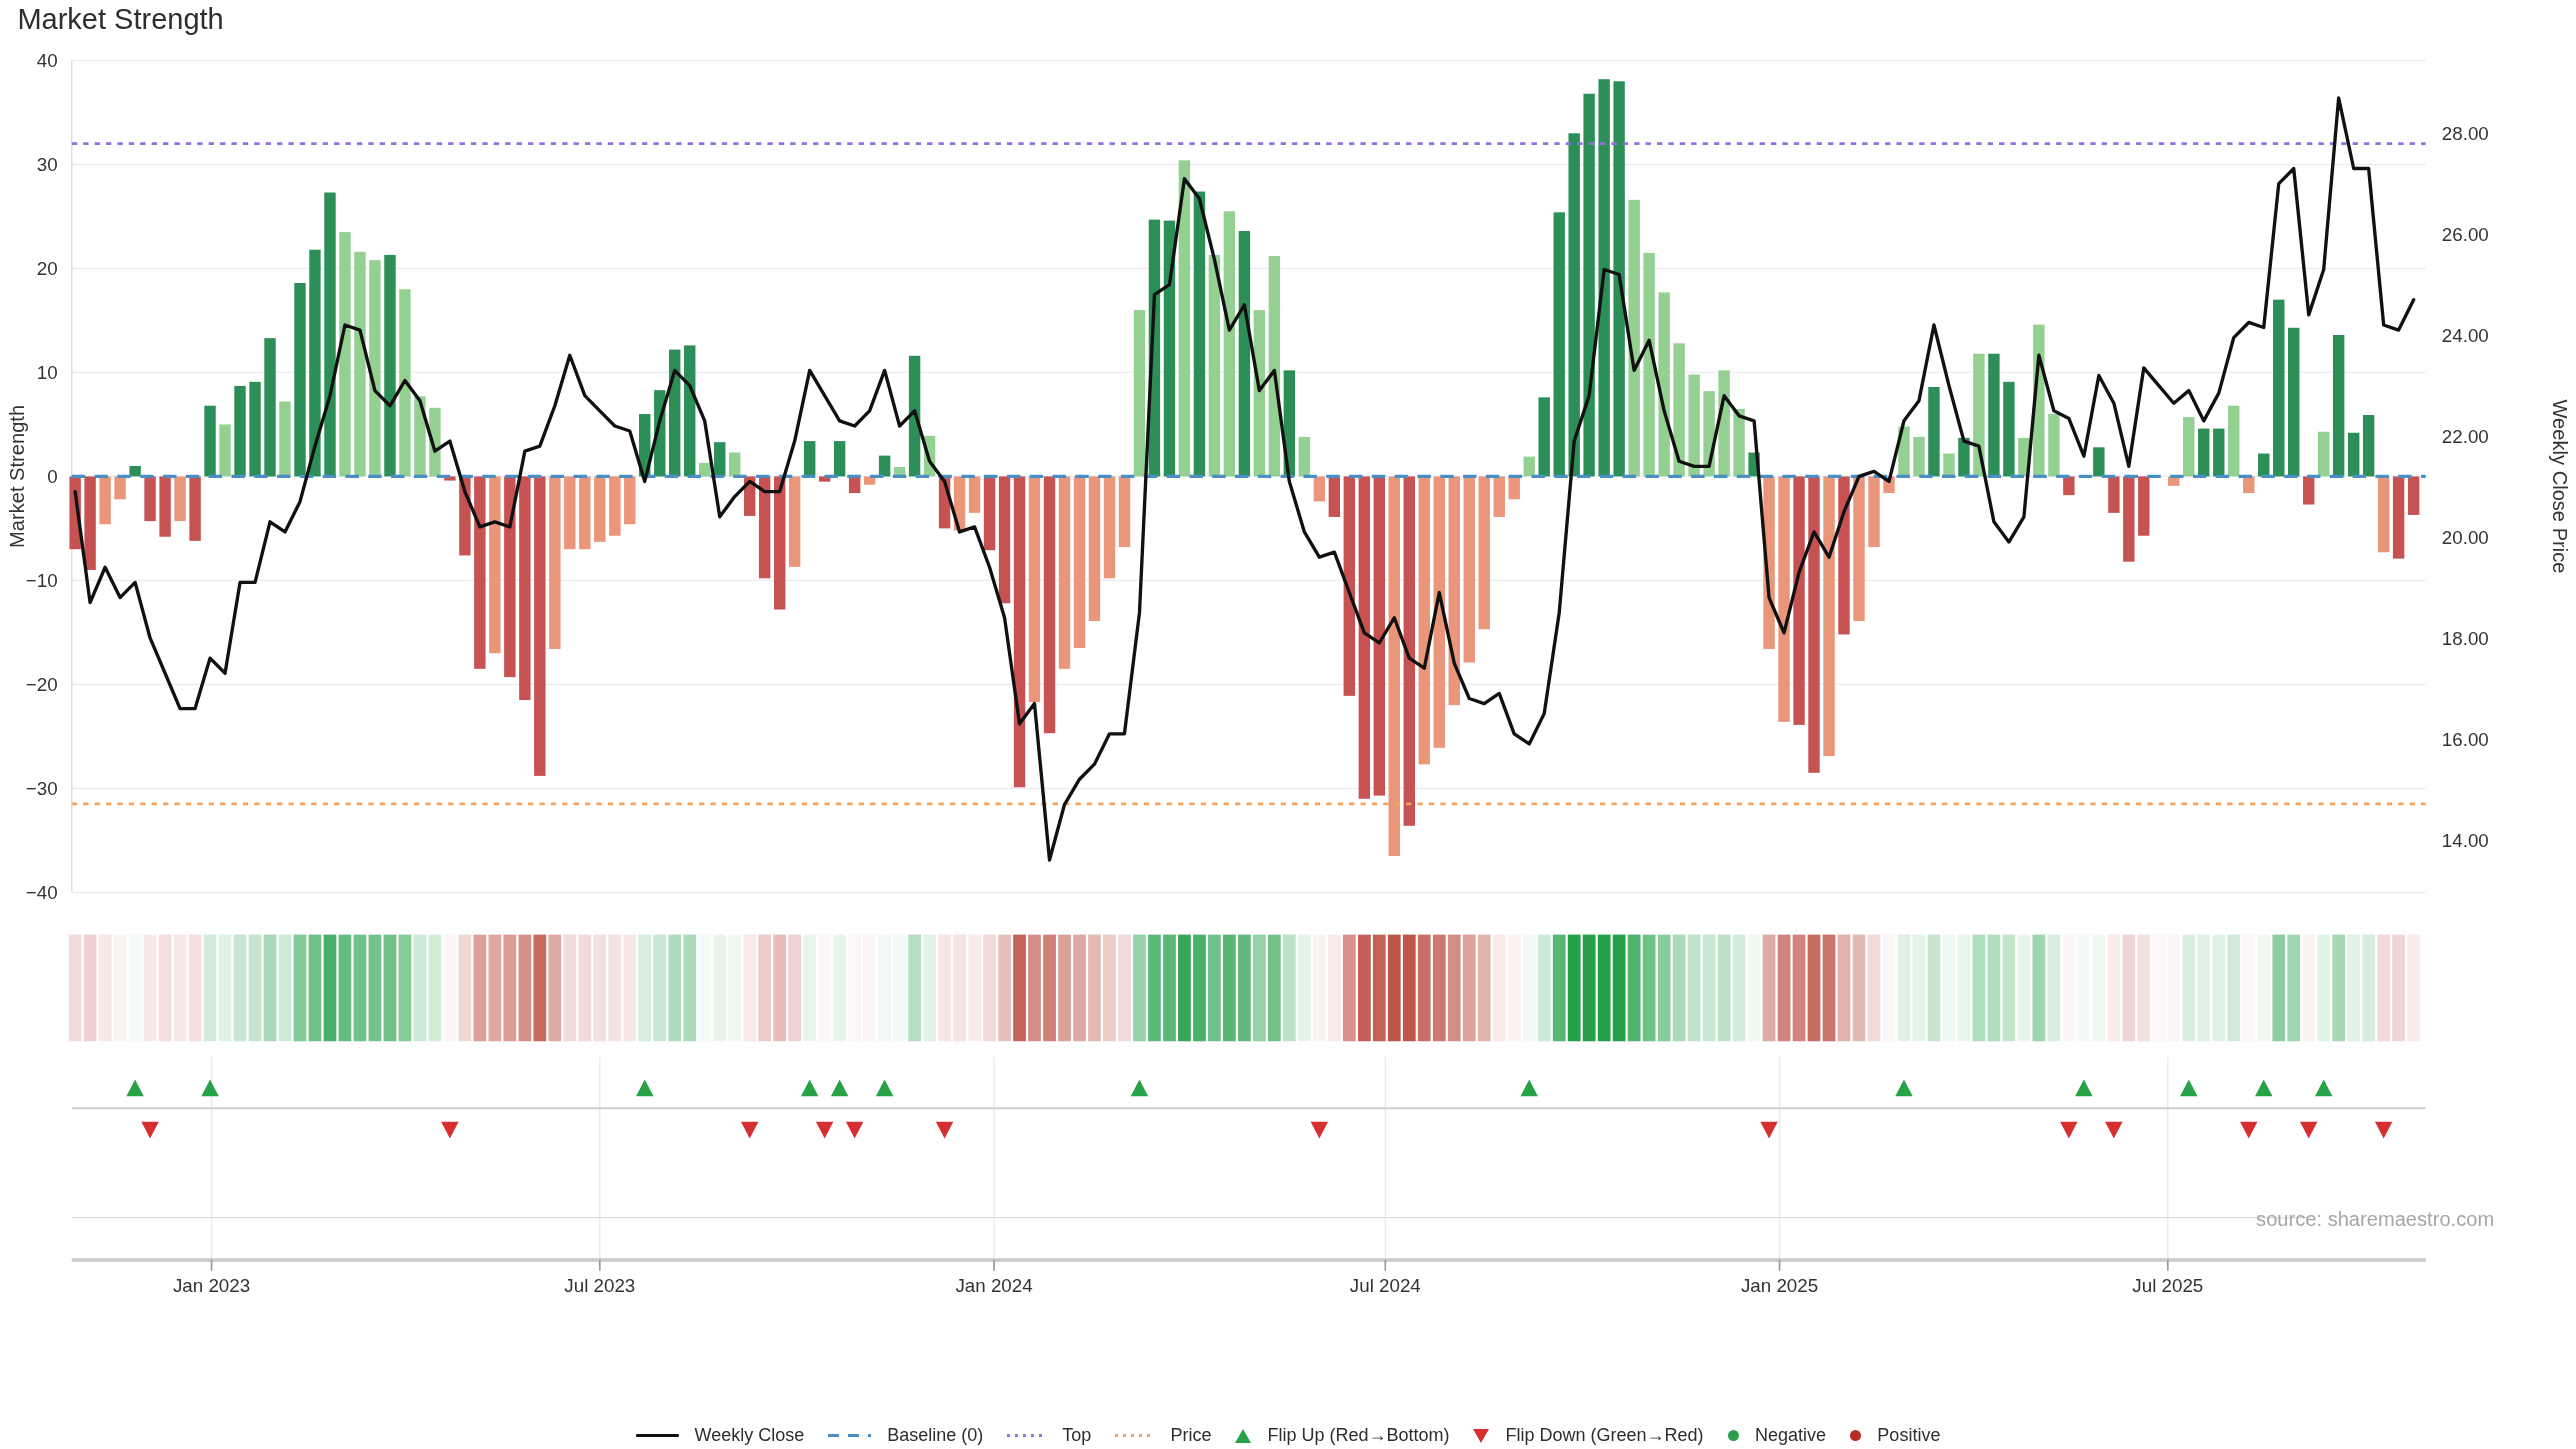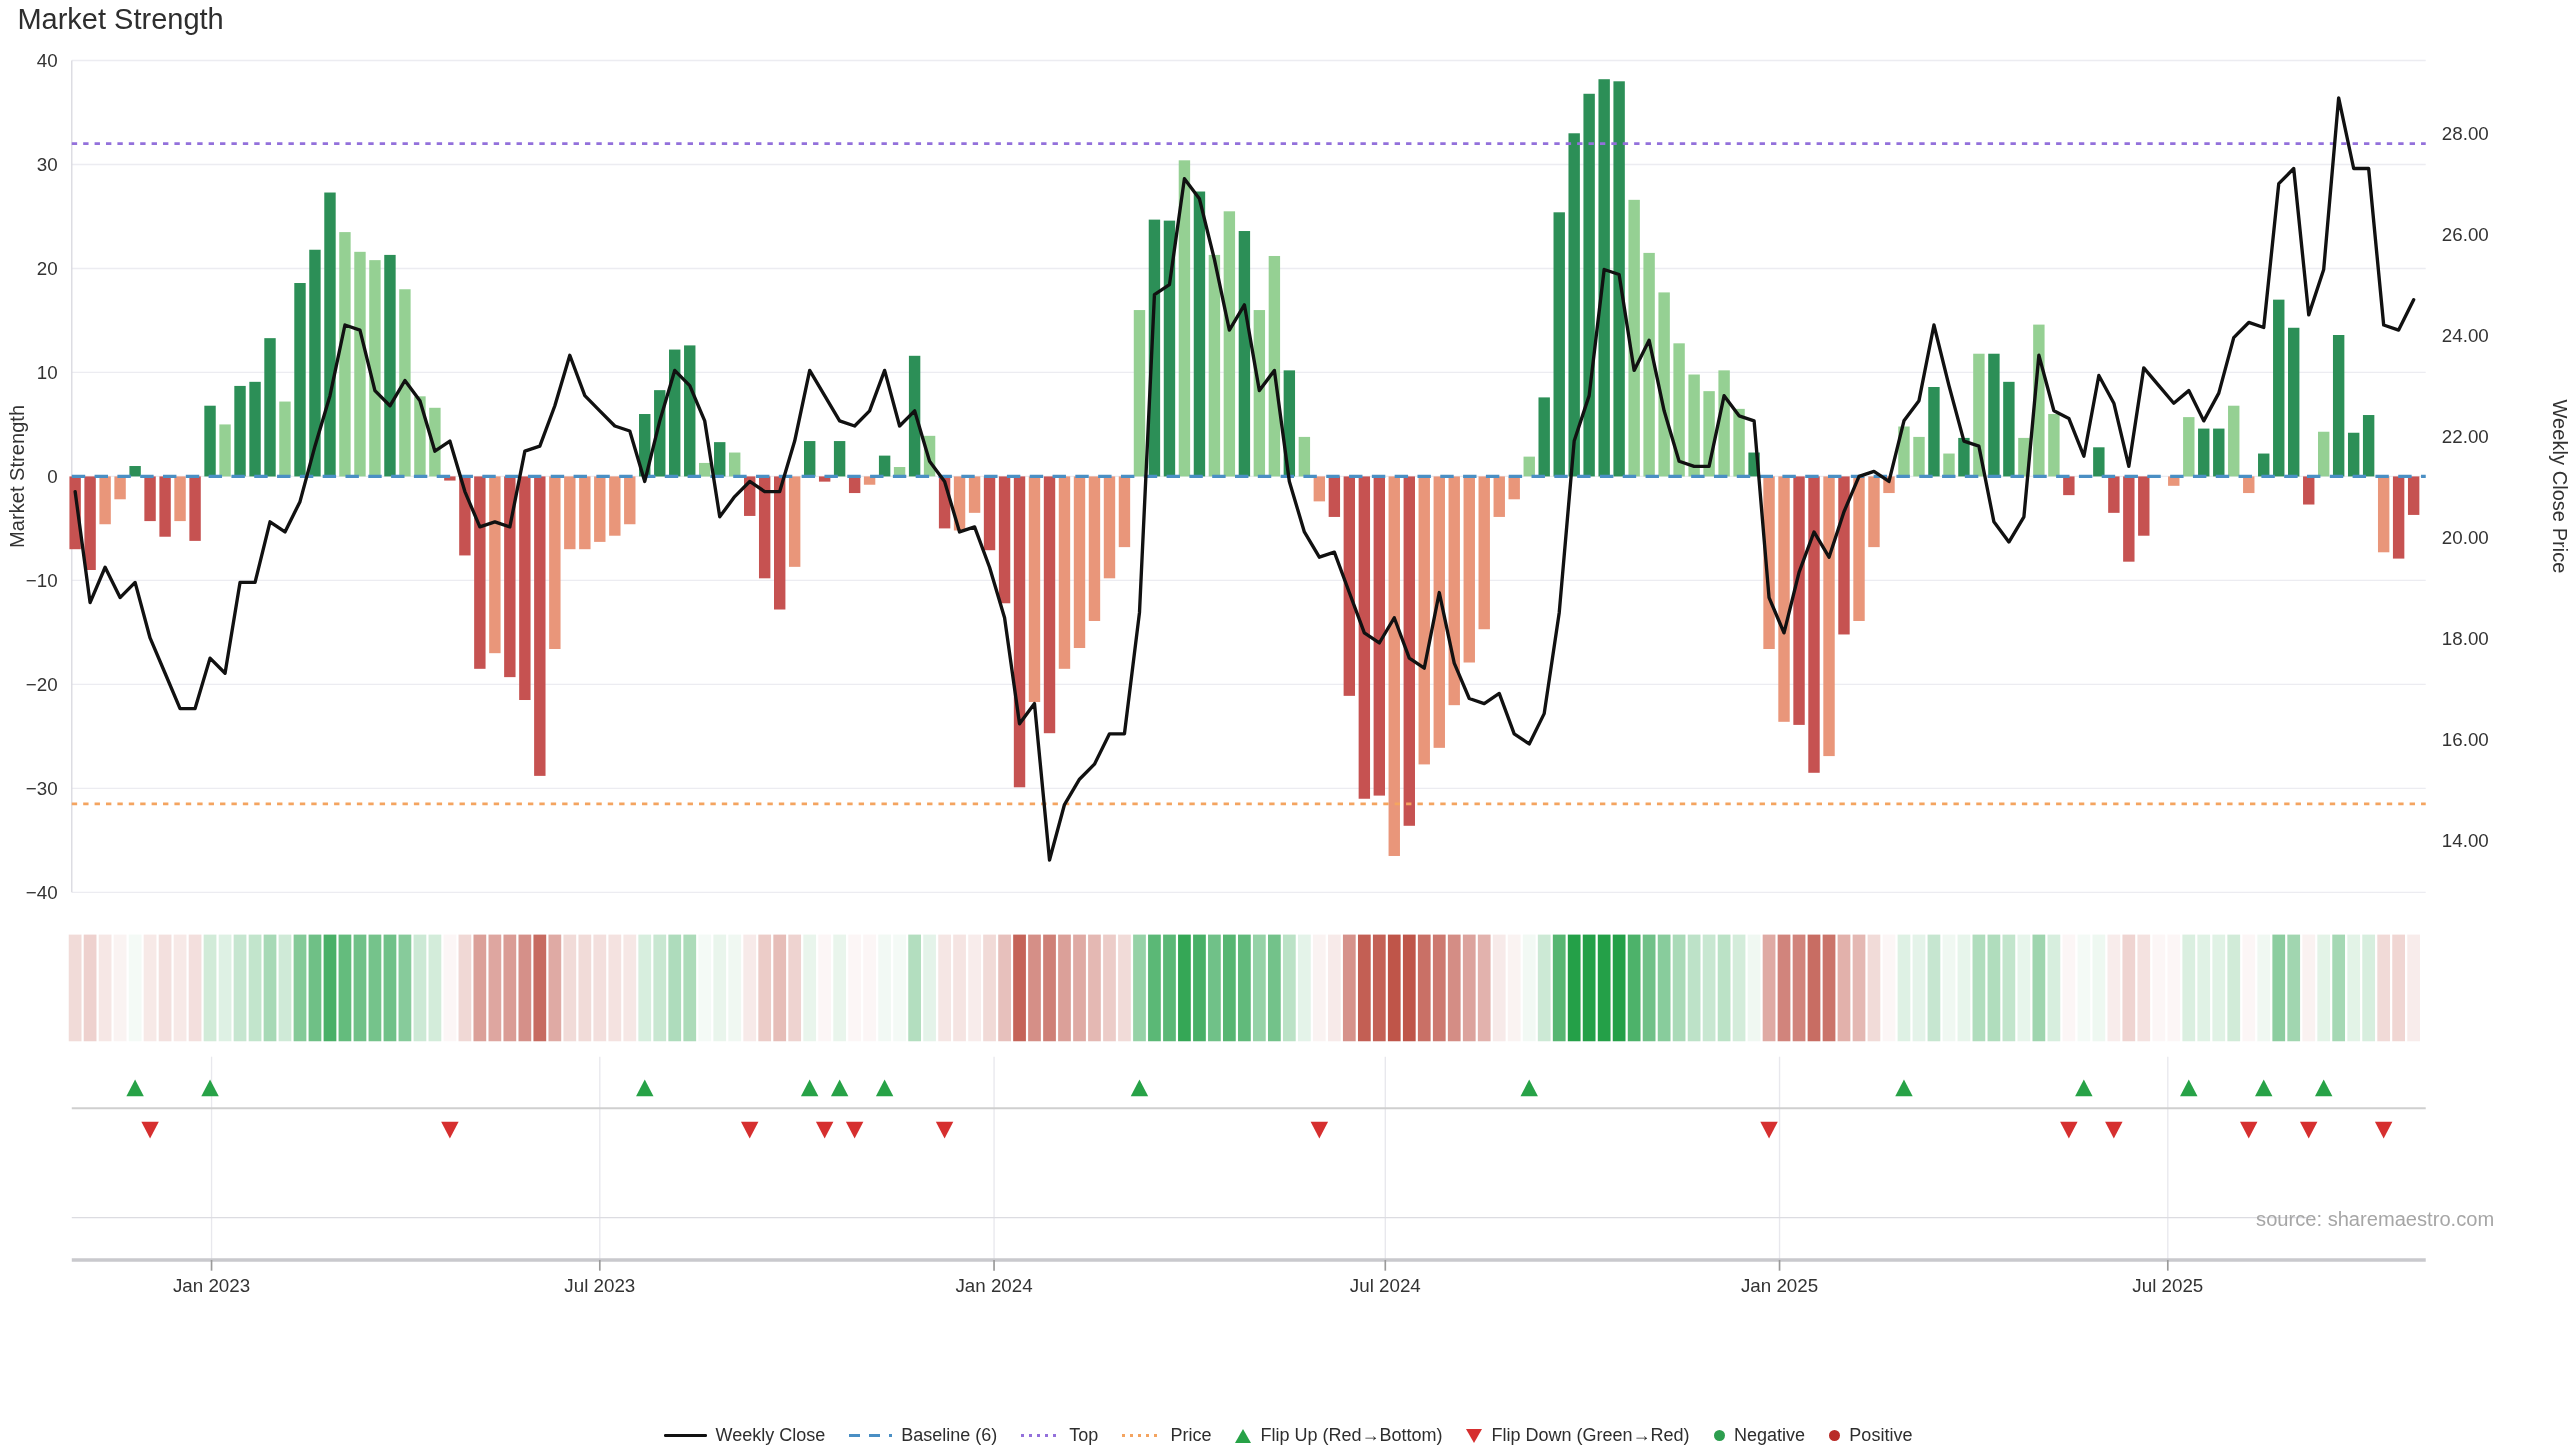--- a/index.html
+++ b/index.html
@@ -2,21 +2,21 @@
 <html style="font-size:10.7px"><head>
 <meta charset="utf-8">
 <style>
   html,body{margin:0;padding:0;width:2576px;height:1449px;background:#ffffff;overflow:hidden;
             font-family:"Liberation Sans","DejaVu Sans",sans-serif;}
   .page{position:relative;width:2576px;height:1449px;background:#fff;padding-left:16px;}
   .chart-title{position:absolute;left:17.4px;top:2.7px;font-size:29px;font-weight:400;color:#2e2e2e;}
   #plot{position:absolute;left:0;top:0;}
   .legend{position:absolute;left:0;top:1414px;width:2576px;height:43px;display:flex;
           align-items:center;justify-content:center;gap:24px;}
-  .legend-item{display:flex;align-items:center;gap:9px;font-size:18px;color:#2e2e2e;cursor:pointer;}
+  .legend-item{display:flex;align-items:center;gap:16px;font-size:18px;color:#2e2e2e;cursor:pointer;}
   .sw{display:inline-block;flex:none;}
   text{font-family:"Liberation Sans","DejaVu Sans",sans-serif;}
 </style>
 </head>
 <body>
 
 <div class="page">
   <div class="chart-title">Market Strength</div>
   <svg id="plot" width="2576" height="1409" viewBox="0 0 3840 2100">
       <g>
@@ -427,21 +427,21 @@
         <text x="3718" y="1827" text-anchor="end" font-size="30" fill="#a6a6a6">source: sharemaestro.com</text>
       </g>
     </svg>
   <div class="legend" id="legend">
       <div class="legend-item">
         <span class="sw" style="width: 43px; height: 3.4px; border-radius: 1.3px; background: rgb(17, 17, 17);"></span>
         <span>Weekly Close</span>
       </div>
       <div class="legend-item">
         <span class="sw" style="width: 43px; height: 3.4px; background: repeating-linear-gradient(90deg, rgb(74, 143, 196) 0px, rgb(74, 143, 196) 11.4px, transparent 11.4px, transparent 20px);"></span>
-        <span>Baseline (6)</span>
+        <span>Baseline (0)</span>
       </div>
       <div class="legend-item">
         <span class="sw" style="width: 39px; height: 2.7px; background: repeating-linear-gradient(90deg, rgb(147, 112, 219) 0px, rgb(147, 112, 219) 3.4px, transparent 3.4px, transparent 8px);"></span>
         <span>Top</span>
       </div>
       <div class="legend-item">
         <span class="sw" style="width: 39px; height: 2.7px; background: repeating-linear-gradient(90deg, rgb(244, 164, 96) 0px, rgb(244, 164, 96) 3.4px, transparent 3.4px, transparent 8px);"></span>
         <span>Price</span>
       </div>
       <div class="legend-item">

